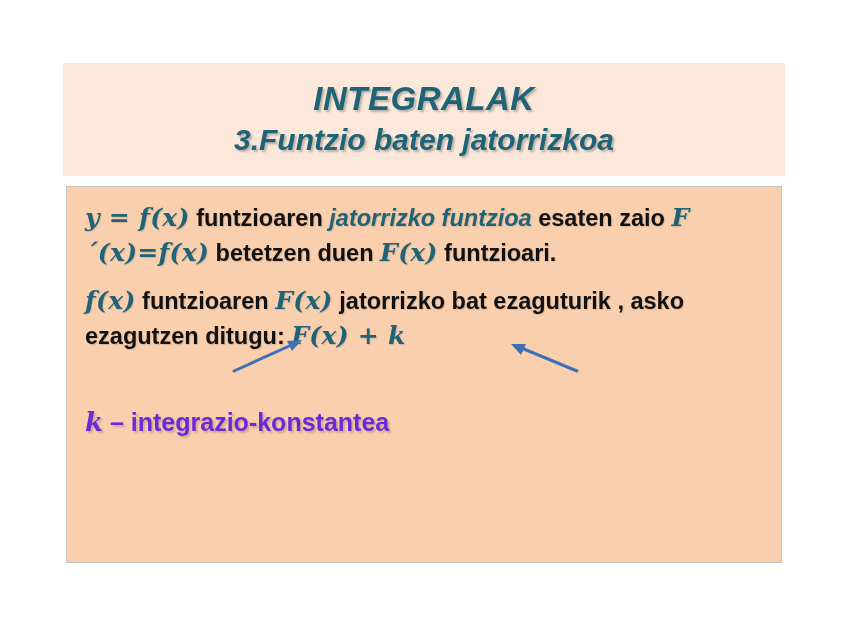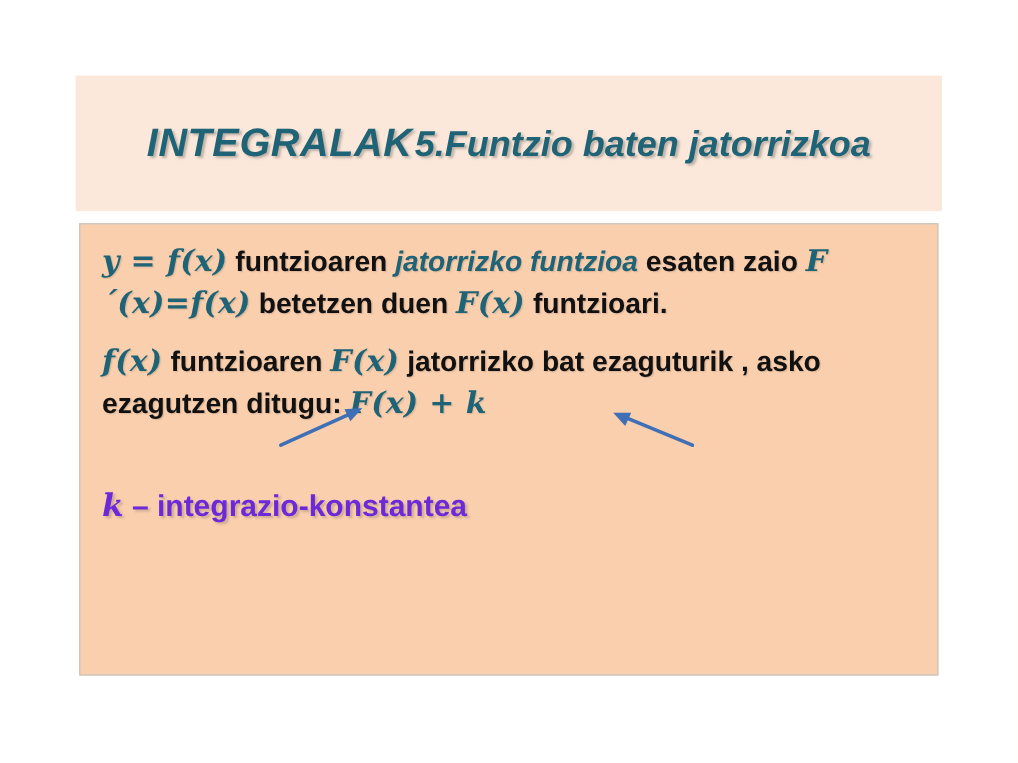--- a/index.html
+++ b/index.html
@@ -24,21 +24,21 @@
 
   
   .title-box {
     position: absolute;
     left: 63px;
     top: 63px;
     width: 722px;
     height: 113px;
     background: #FBE8DA;
     display: flex;
-    flex-direction: row;
+    flex-direction: column;
     align-items: center;
     justify-content: center;
     gap: 2px;
   }
   .title-main {
     font-family: "Liberation Sans", sans-serif;
     font-size: 33px;
     font-weight: bold;
     font-style: italic;
     color: #1F6376;
@@ -175,21 +175,21 @@
     font-size: 26px;
   }
 </style>
 </head>
 <body>
 
 <div class="slide">
 
   <div class="title-box">
     <div class="title-main">INTEGRALAK</div>
-    <div class="title-sub">5.Funtzio baten jatorrizkoa</div>
+    <div class="title-sub">3.Funtzio baten jatorrizkoa</div>
   </div>
 
   <div class="content-box">
 
     <p class="para">
       <span class="math">y = f(x)</span><span> funtzioaren </span><span class="emph">jatorrizko funtzioa</span><span>  esaten zaio </span><span class="math">F´(x)=f(x)</span><span> betetzen duen </span><span class="math">F(x)</span><span> funtzioari.</span>
     </p>
 
     <p class="para second">
       <span class="math">f(x)</span><span> funtzioaren </span><span class="math">F(x)</span><span> jatorrizko bat ezaguturik , asko ezagutzen ditugu: </span><span class="math">F(x) + k</span>

